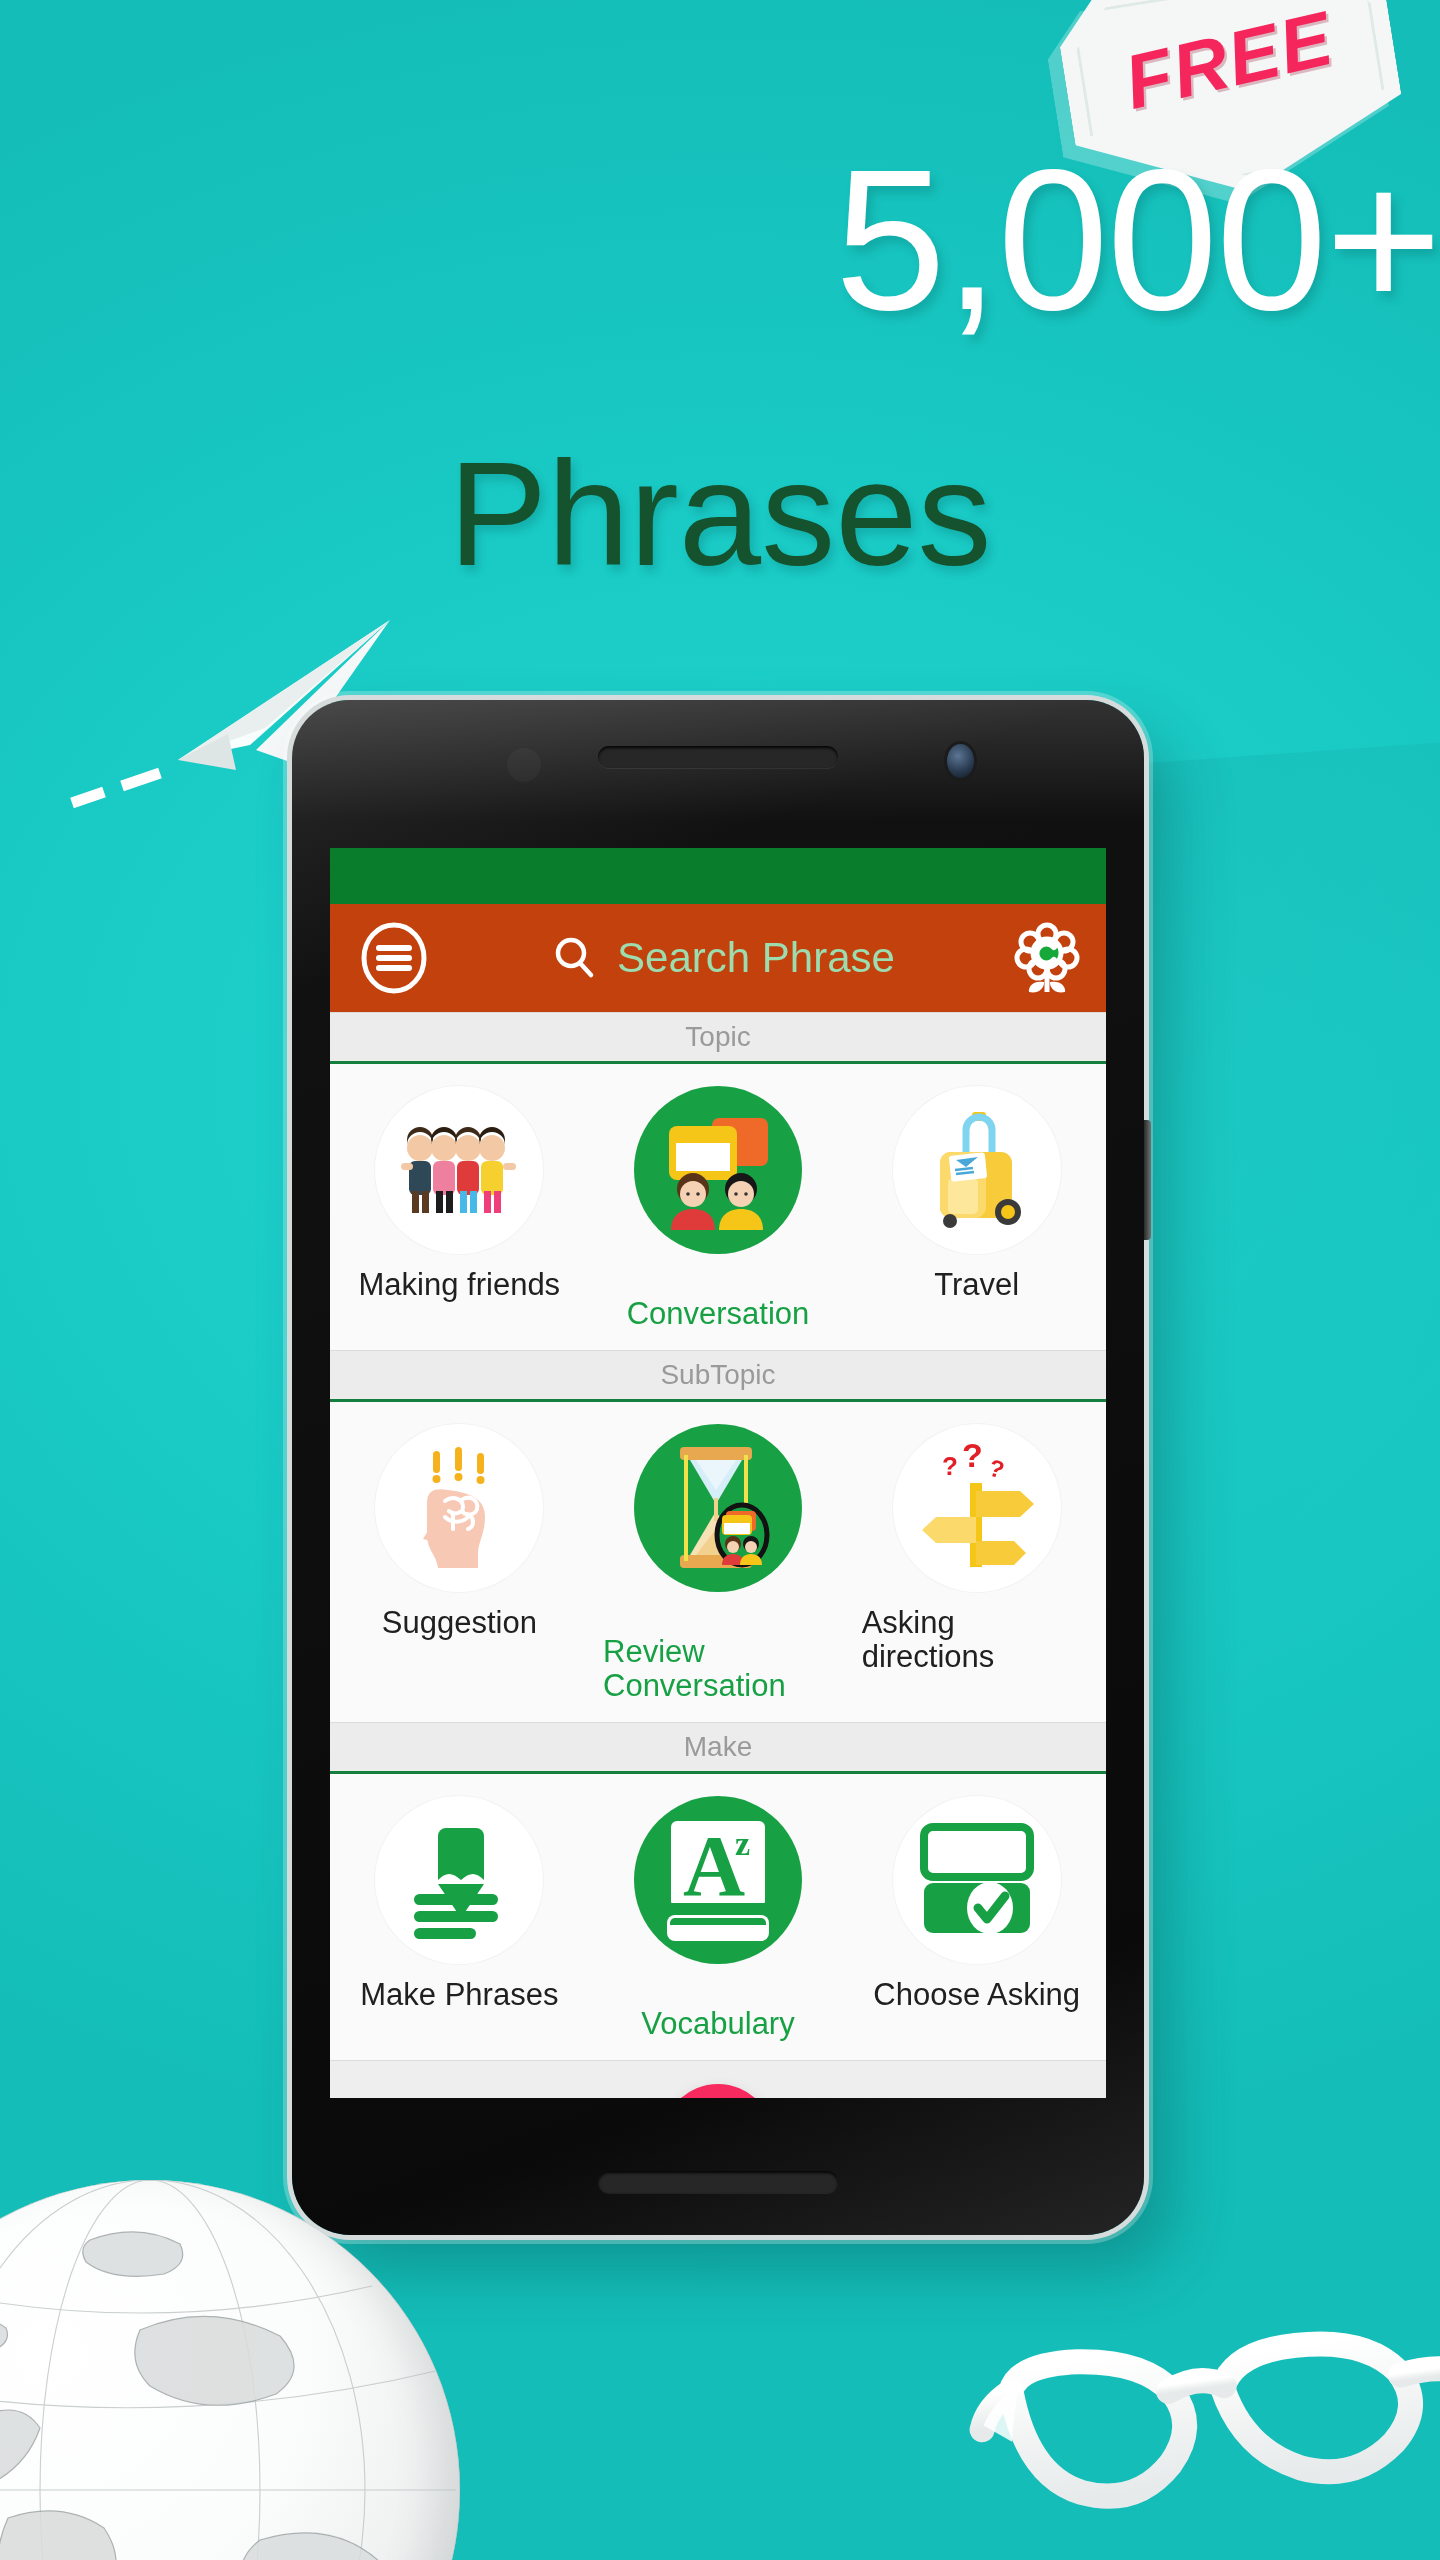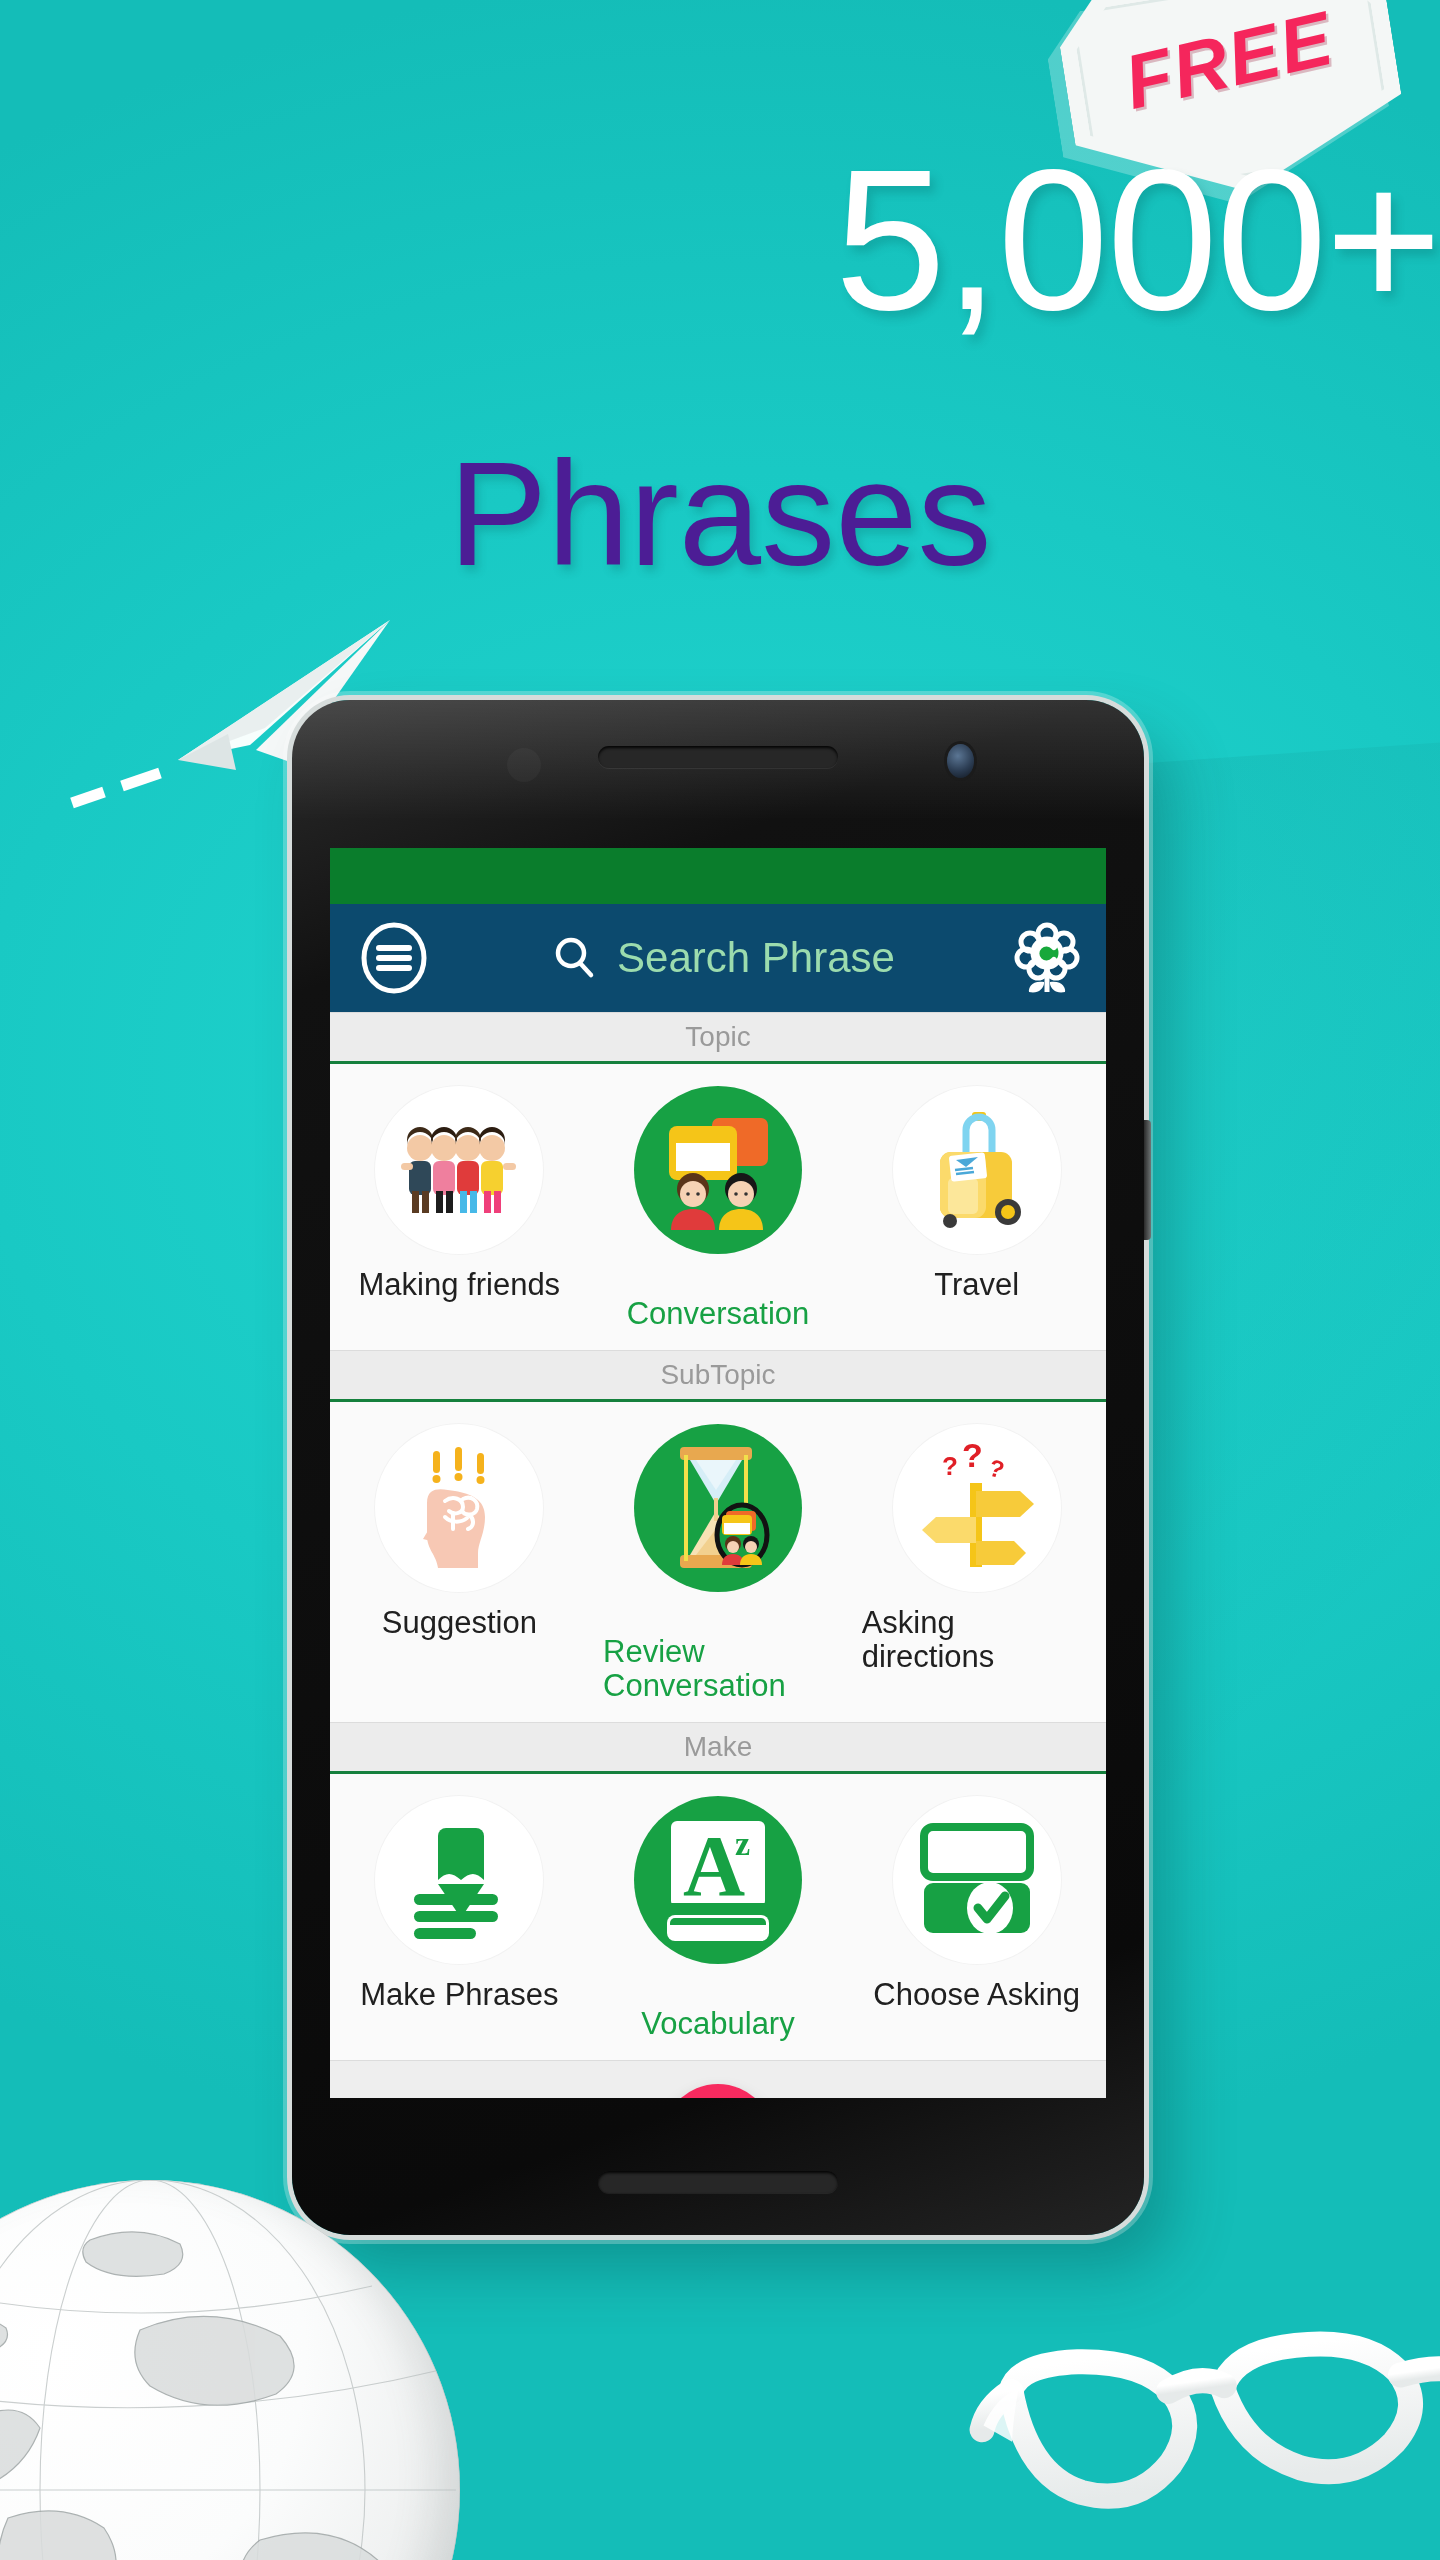--- a/index.html
+++ b/index.html
@@ -72,21 +72,21 @@
     font-size:200px;
     font-weight:normal;
     line-height:1;
     letter-spacing:-2px;
     text-shadow:5px 7px 10px rgba(0,80,80,.22);
   }
   .subhead {
     position:absolute;
     left:0; right:0; top:440px;
     text-align:center;
-    color:#4c1d95;
+    color:#14532d;
     font-size:148px;
     font-weight:normal;
     line-height:1;
     text-shadow:4px 6px 9px rgba(0,80,80,.22);
   }
 
   
   .plane-wrap { position:absolute; left:60px; top:610px; width:340px; height:190px; }
   .plane-wrap svg { display:block; }
 
@@ -161,21 +161,21 @@
   
   .screen {
     position:absolute;
     left:38px; top:148px;
     width:776px; height:1250px;
     background:#fafafa;
     overflow:hidden;
   }
   .statusbar { height:56px; background:#0a7d2c; }
   .actionbar {
-    height:108px; background:#0c4a6e;
+    height:108px; background:#c2410c;
     display:flex; align-items:center;
     padding:0 28px;
   }
   .hamburger-btn { width:72px; height:72px; flex:0 0 auto; }
   .searchzone {
     flex:1 1 auto;
     display:flex; align-items:center; justify-content:center;
     gap:18px;
     margin:0 10px;
   }

